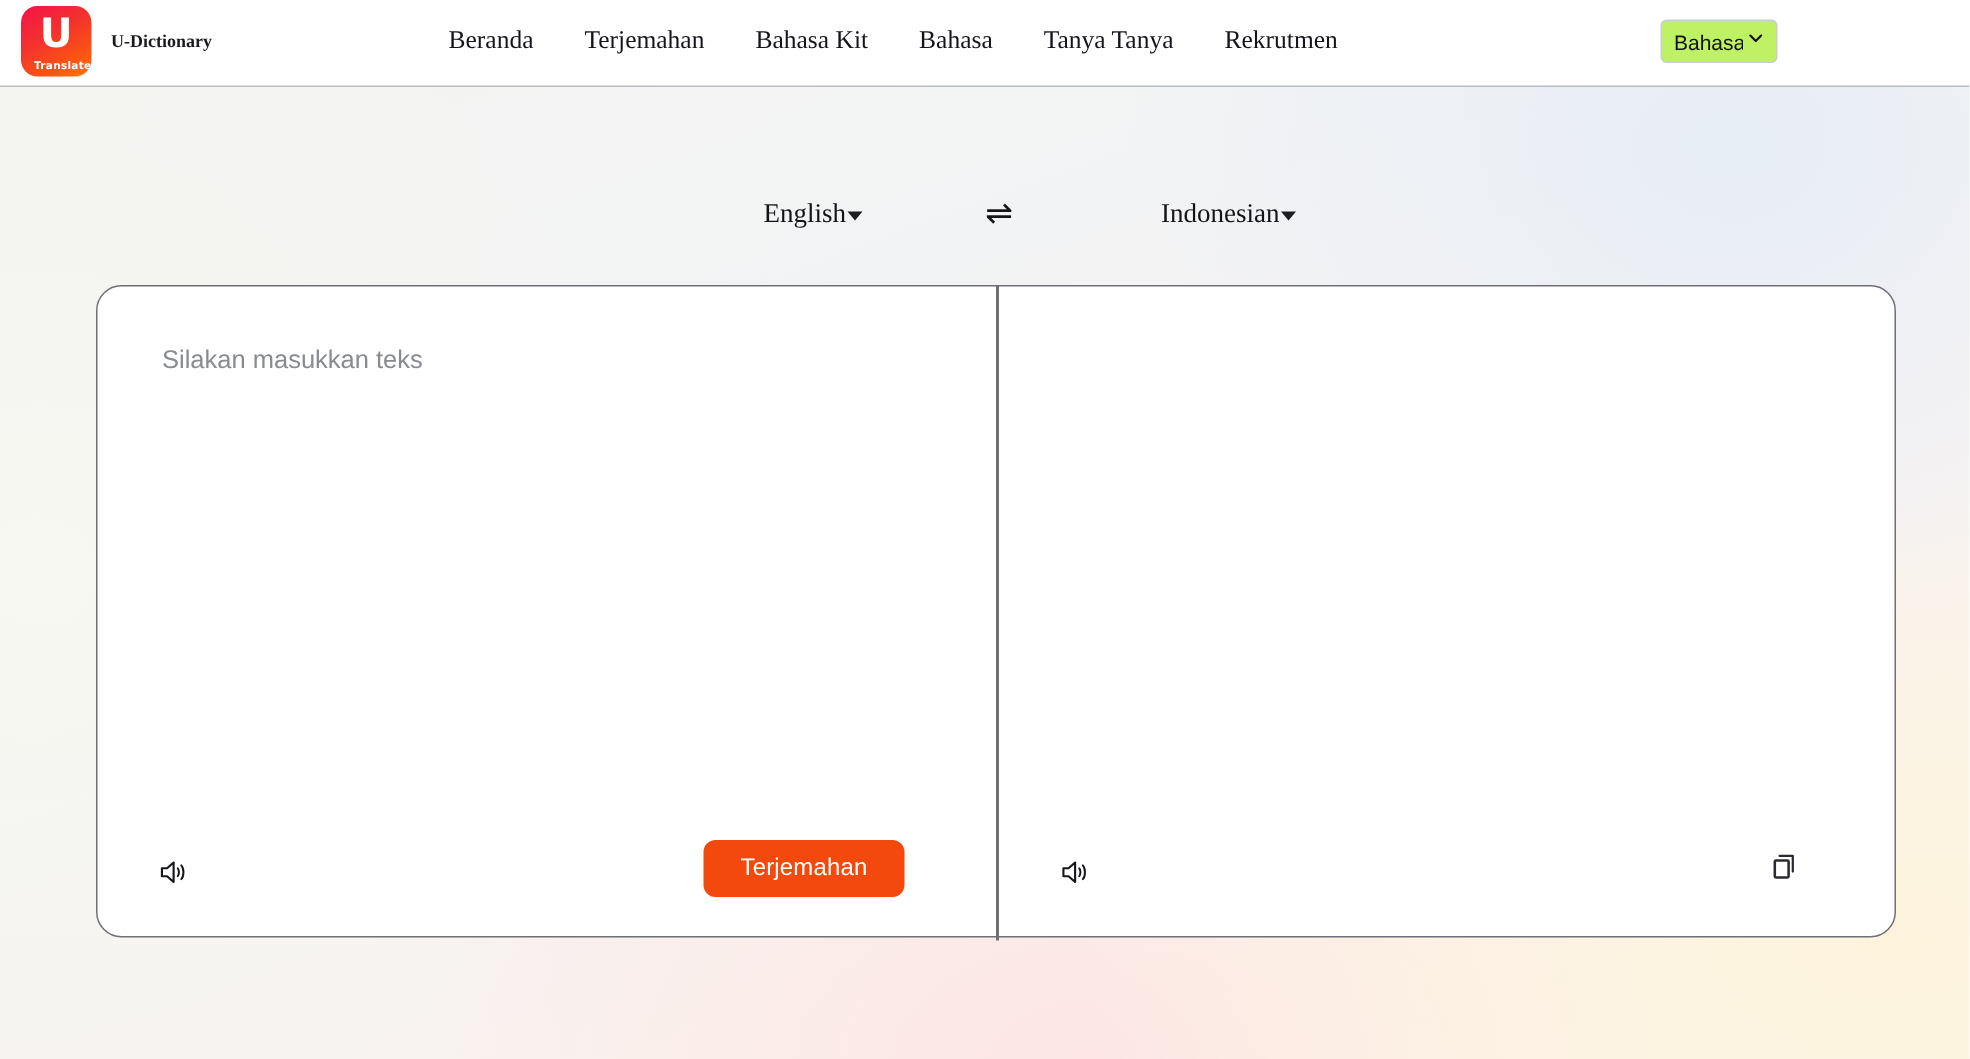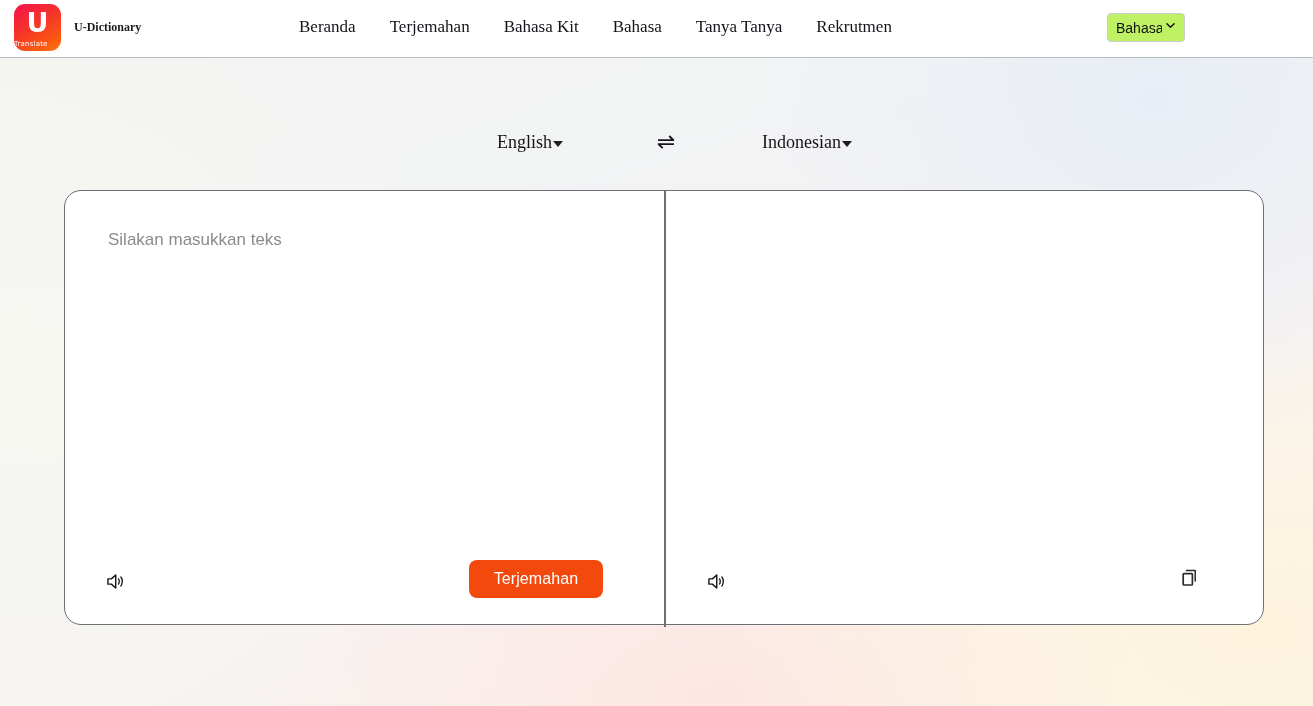--- a/index.html
+++ b/index.html
@@ -76,23 +76,23 @@
     font-weight: 700;
     font-size: 27px;
     line-height: 30px;
     color: #ffffff;
   }
   .logo-sub {
     position: absolute;
     left: 0;
     bottom: 3px;
     width: 100%;
-    text-align: left;
+    text-align: right;
     font-family: "DejaVu Sans", sans-serif;
-    font-weight: 400;
+    font-weight: 700;
     font-size: 7px;
     letter-spacing: .2px;
     color: #ffffff;
   }
   .brand-name {
     font-family: "Liberation Serif", serif;
     font-weight: 700;
     font-size: 12px;
     color: #1b1b1f;
     white-space: nowrap;
@@ -156,20 +156,21 @@
   .lang-pick {
     position: absolute;
     display: flex;
     align-items: center;
     gap: 1px;
     font-family: "Liberation Serif", serif;
     font-size: 18px;
     color: #141418;
     cursor: pointer;
     white-space: nowrap;
+    margin-left: 12px;
   }
   .lang-src  { left: 497px; top: 6px; }
   .lang-tgt  { left: 762px; top: 6px; font-family: Liberation Serif, serif; }
   .caret-dn {
     width: 0; height: 0;
     border-left: 5px solid transparent;
     border-right: 5px solid transparent;
     border-top: 6px solid #1d1d22;
     margin-top: 3px;
   }

